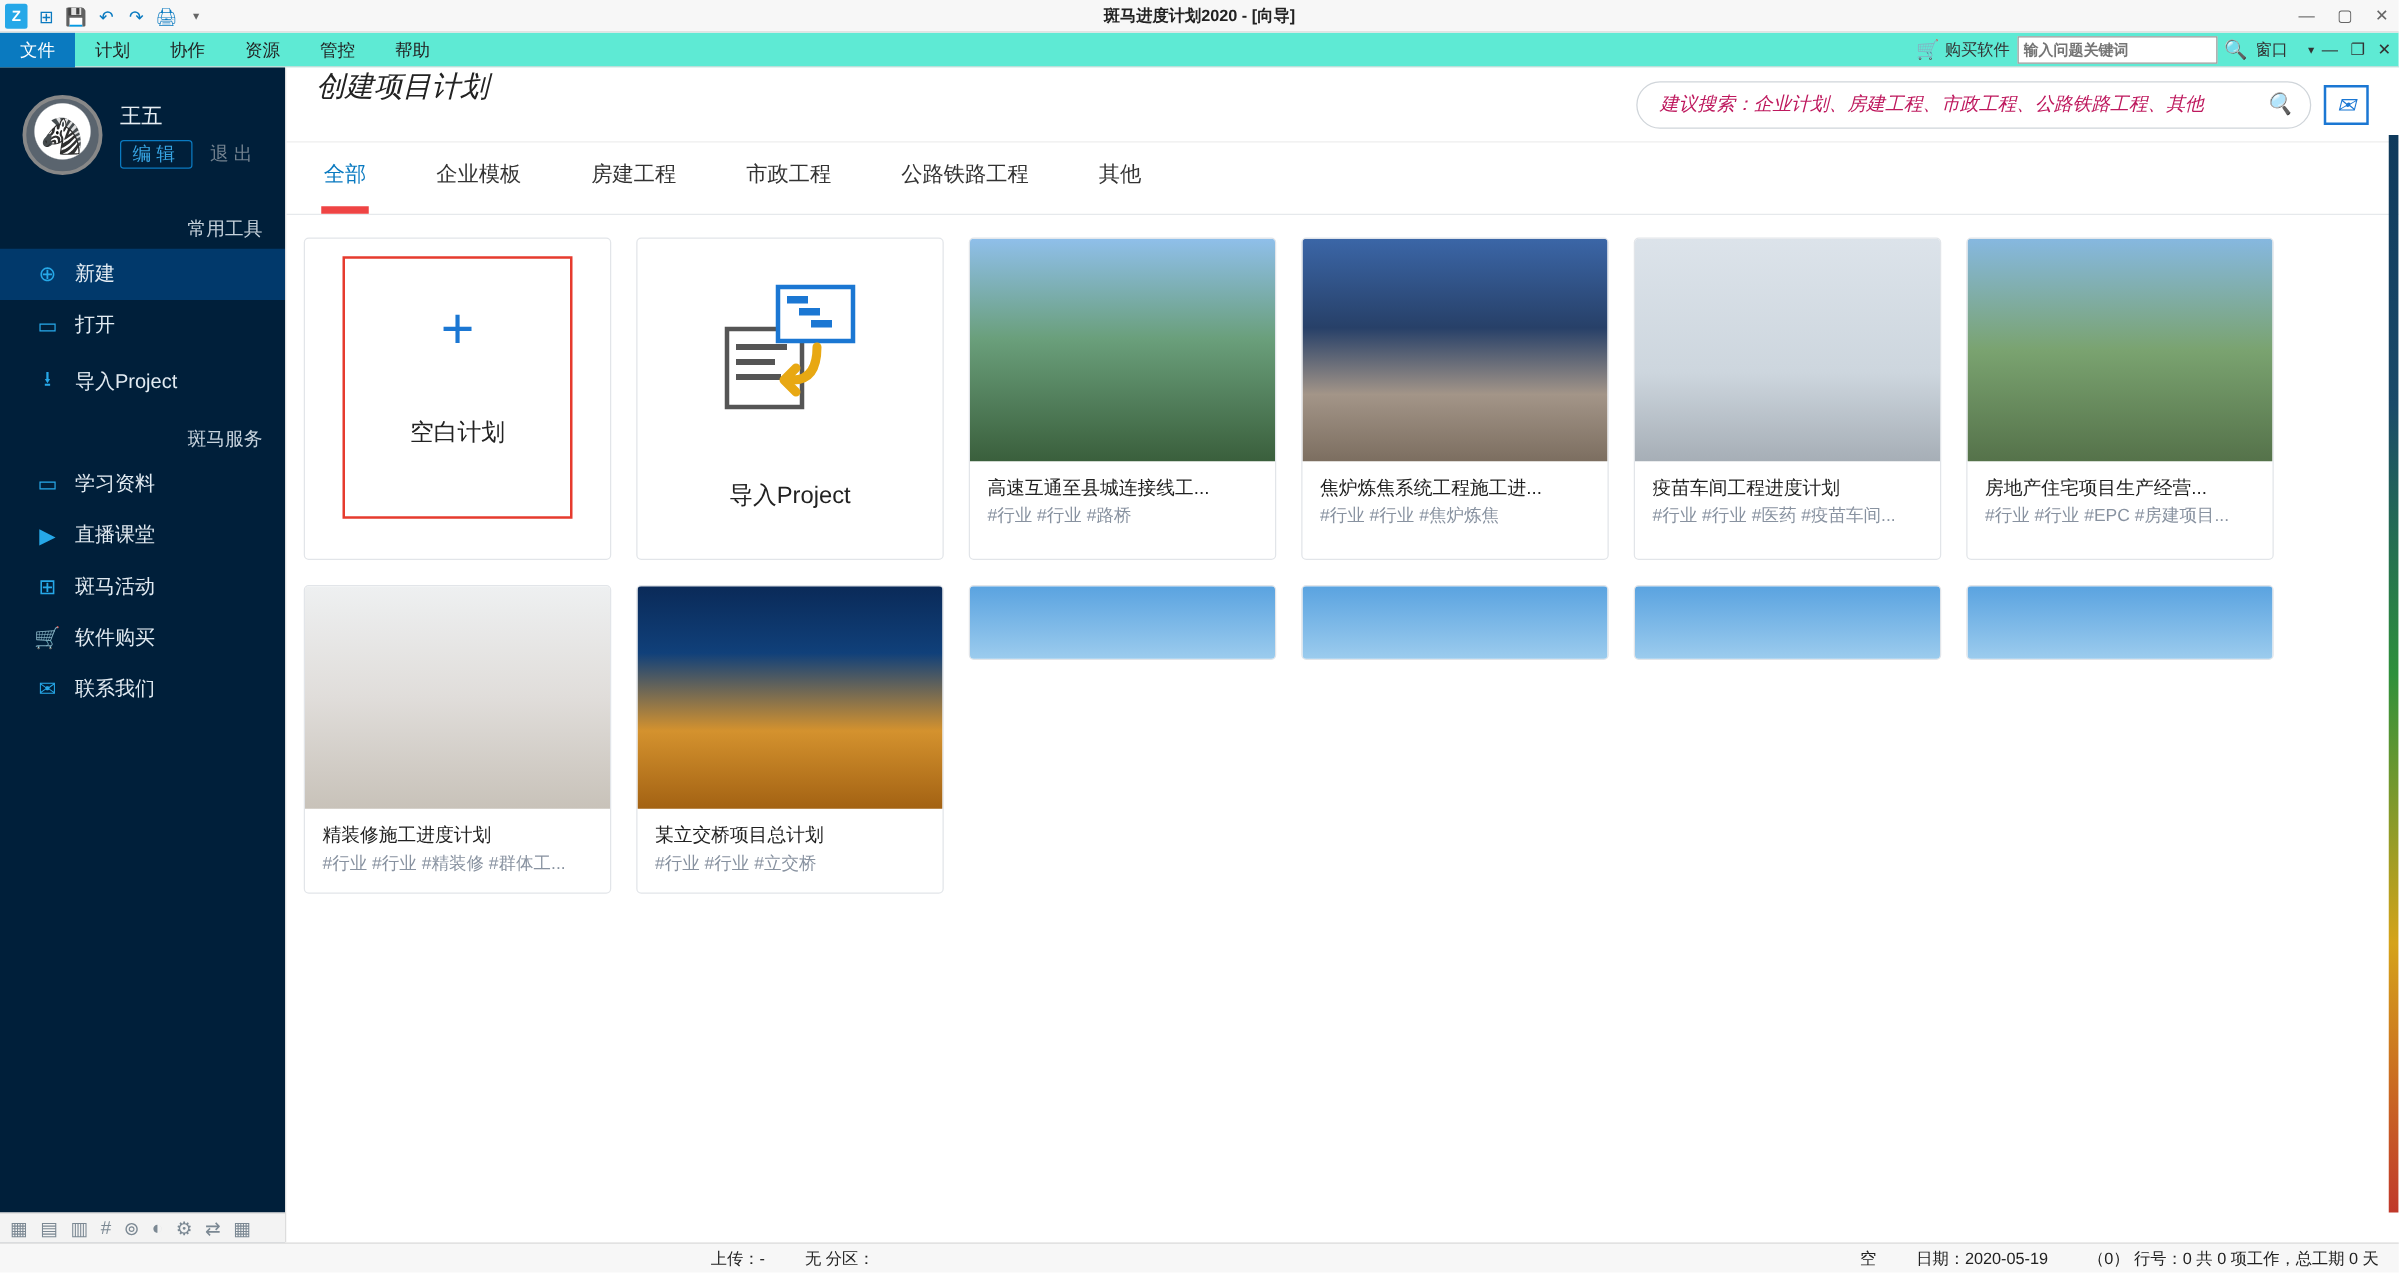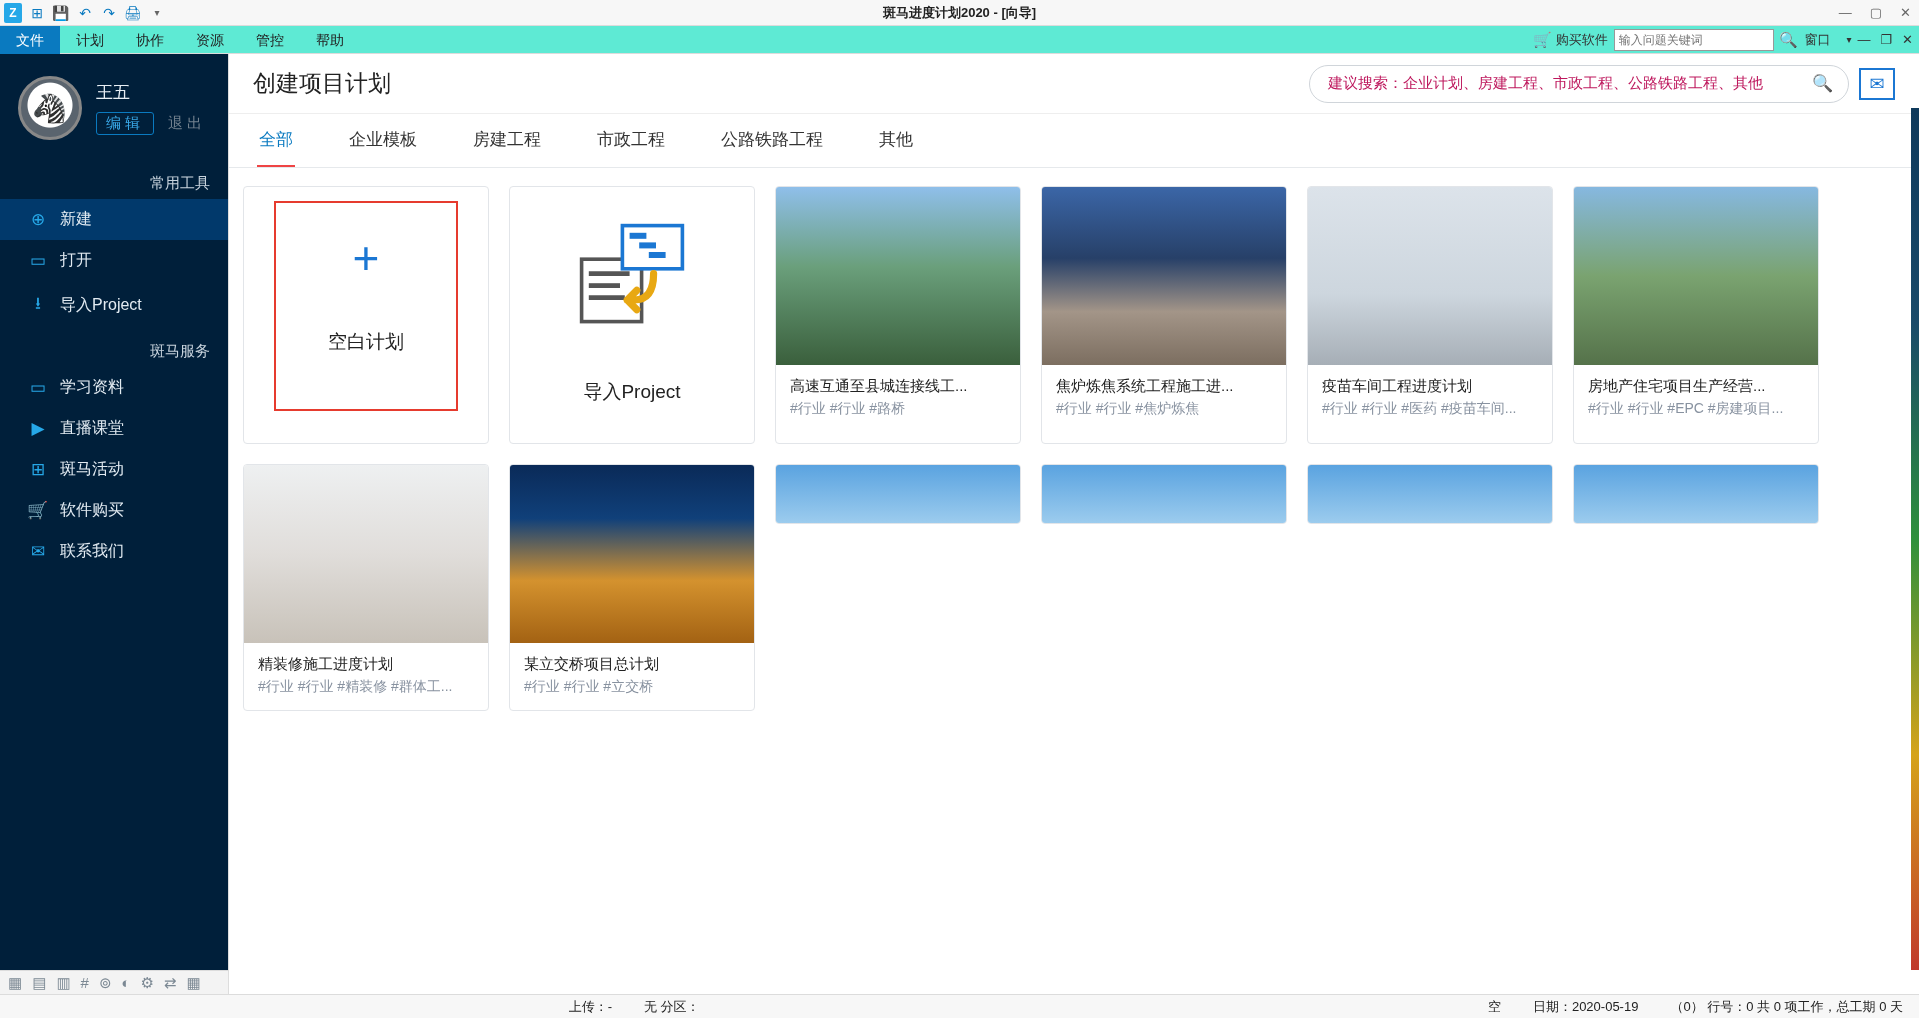--- a/index.html
+++ b/index.html
@@ -14,21 +14,21 @@
 .titlebar .winctrl { position:absolute; right:8px; display:flex; gap:18px; color:#666; font-size:13px; }
 .titlebar .winctrl span { cursor:pointer; }
 
 
 .menubar { height:28px; background:#5eead4; display:flex; align-items:center; border-bottom:1px solid #dcdcdc; }
 .menubar .mitem { padding:0 16px; height:28px; line-height:28px; font-size:14px; color:#222; cursor:pointer; }
 .menubar .mitem.active { background:#0a7ac0; color:#fff; }
 .menubar .right { margin-left:auto; display:flex; align-items:center; gap:6px; padding-right:6px; }
 .buy-soft { display:flex; align-items:center; gap:4px; font-size:13px; color:#333; cursor:pointer; }
 .cart-icon { color:#c0392b; font-size:15px; }
-.searchbox { height:22px; border:1px solid #999; width:160px; padding:0 4px; font-size:12px; }
+.searchbox { height:22px; border:1px solid #999; width:160px; padding:0 4px; font-size:12px;font-weight:bold; }
 .menubar .right .win-label { font-size:13px; color:#333; display:flex; align-items:center; gap:16px;}
 .menubar .right .small-ctrl { display:flex; gap:10px; color:#333; font-size:13px; }
 .menubar .right .small-ctrl span { cursor:pointer; }
 
 
 .body { height:calc(100% - 26px - 28px - 24px); display:flex; }
 
 
 .sidebar { width:228px; background:#001f3a; color:#cedbe6; display:flex; flex-direction:column; }
 .user { display:flex; align-items:center; gap:14px; padding:22px 18px; }
@@ -40,30 +40,30 @@
 .user .btn-row { display:flex; gap:14px; margin-top:8px; }
 .pill-btn { border:1px solid #0a7ac0; color:#38a7e6; font-size:15px; padding:1px 9px; border-radius:3px; cursor:pointer; letter-spacing:4px; }
 .exit { color:#73828f; font-size:15px; letter-spacing:4px; cursor:pointer; padding-top:2px; }
 .section-title { font-size:15px; color:#c7d3dd; padding:12px 18px 6px;text-align:right; }
 .nav-item { display:flex; align-items:center; gap:12px; padding:10px 28px; font-size:16px; color:#e2ebf2; cursor:pointer; }
 .nav-item.active { background:#01396b; }
 .nav-item .ico { width:20px; display:flex; justify-content:center; color:#26a8e8; font-size:17px; }
 
 
 .main { flex:1; background:#fff; overflow:auto; position:relative; border-left:1px solid #ddd; }
-.main-head { height:60px; display:flex; align-items:center; padding:0 24px; gap:8px; border-bottom:1px solid #eee;}
+.main-head { height:60px; display:flex; padding:0 24px; gap:8px; border-bottom:1px solid #eee;font-style:italic;}
 .page-title { font-size:23px; color:#222; flex:0 0 auto; }
 .search-wrap { margin-left:auto; display:flex; align-items:center; gap:10px; }
 .big-search { width:540px; height:38px; border:1px solid #d0d5da; border-radius:19px; padding:0 44px 0 18px; font-size:15px; color:#999; position:relative; display:flex; align-items:center;}
 .big-search .mag { position:absolute; right:14px; color:#888; font-size:17px; }
 .mail-btn { width:36px; height:32px; border:2px solid #1b77d3; color:#1b77d3; display:flex; align-items:center; justify-content:center; font-size:18px; cursor:pointer; }
 
 .tabs { display:flex; gap:52px; padding:0 28px; border-bottom:1px solid #e6e9ec; }
 .tab { padding:14px 2px; font-size:17px; color:#333; cursor:pointer; }
-.tab.active { color:#0a7ac0; border-bottom:2px solid #ef4444; }
+.tab.active { color:#0a7ac0; border-bottom:6px solid #ef4444; }
 
 .grid { padding:18px 8px 40px 14px; display:flex; flex-wrap:wrap; gap:20px; }
 .card { width:246px; background:#fff; border:1px solid #e2e5e9; border-radius:4px; overflow:hidden; cursor:pointer; }
 .card .thumb { height:178px; display:flex; align-items:center; justify-content:center; position:relative; }
 .card .thumb.plus { border:2px solid #e63b2e; margin:14px 30px 0; height:210px; }
 .plus-icon { font-size:46px; color:#1b77d3; font-weight:300; }
 .card-title { font-size:15px; color:#222; padding:12px 14px 4px; white-space:nowrap; overflow:hidden; text-overflow:ellipsis; }
 .card-title.center { text-align:center; font-size:19px; padding:14px 0 26px; }
 .card-tags { font-size:14px; color:#8892a0; padding:0 14px 14px; white-space:nowrap; overflow:hidden; text-overflow:ellipsis; }
 

